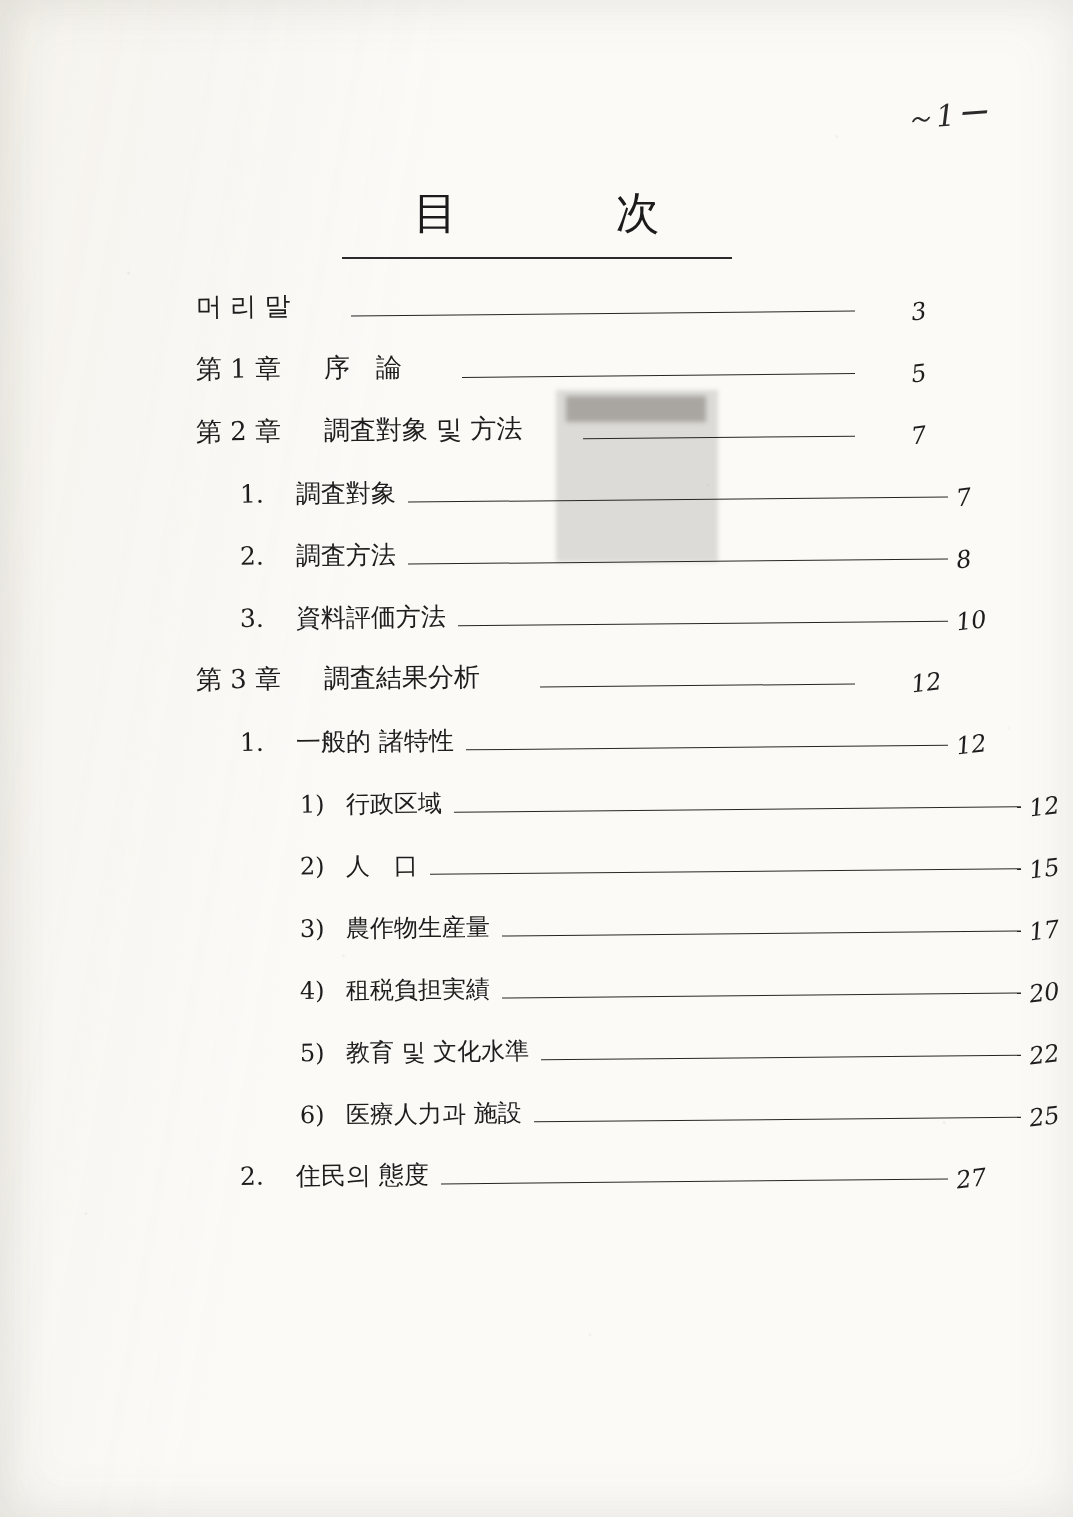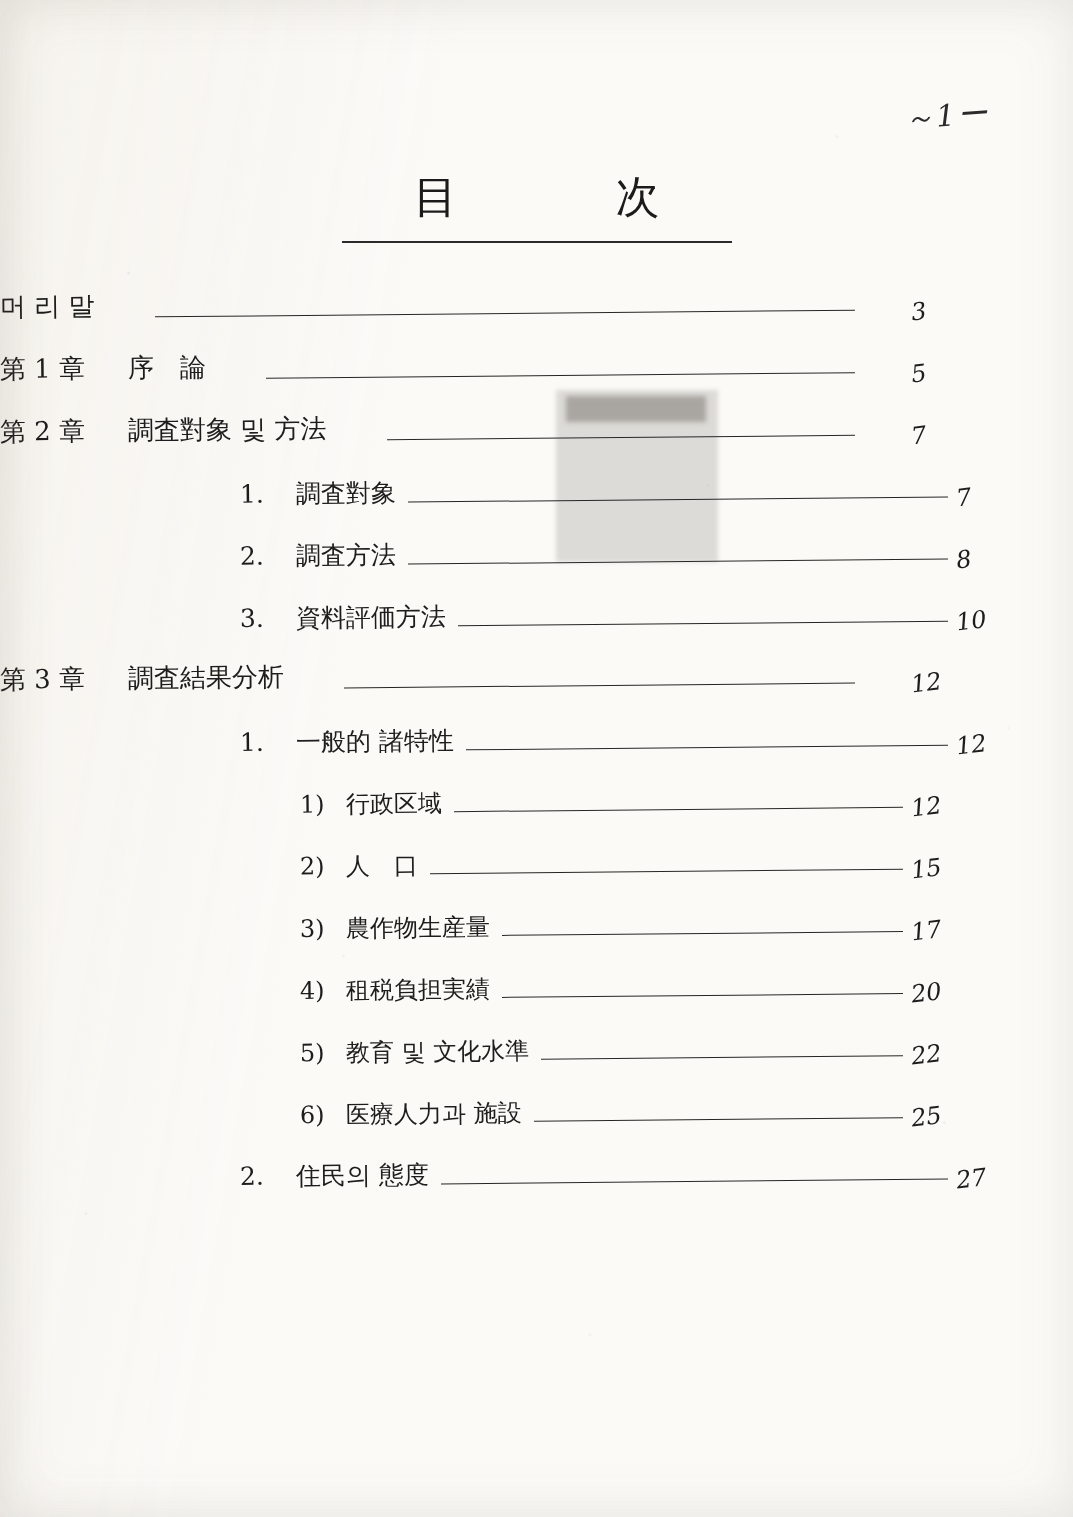--- a/index.html
+++ b/index.html
@@ -51,21 +51,21 @@
     font-size: 30px;
     letter-spacing: 2px;
     color: #2a2a2a;
     transform: rotate(-4deg);
     font-style: italic;
   }
 
   
   .title-wrap {
     position: absolute;
-    top: 168px;
+    top: 184px;
     left: 0;
     width: 100%;
     text-align: center;
   }
   .title {
     display: inline-block;
     font-family: "DejaVu Serif", serif;
     font-size: 44px;
     letter-spacing: 72px;
     padding-left: 72px;
@@ -105,23 +105,23 @@
     font-family: "DejaVu Serif", serif;
     font-size: 24px;
     color: #1d1d1d;
     min-width: 44px;
     text-align: left;
     transform: rotate(-7deg);
     font-style: italic;
   }
 
   
-  .lvl0 { padding-right: 118px; gap: 48px; }
+  .lvl0 { padding-left: 196px; padding-right: 118px; gap: 48px; }
   .lvl1 { padding-left: 240px; padding-right: 73px; }
-  .lvl2 { padding-left: 300px; padding-right: 118px; }
+  .lvl2 { padding-left: 300px; }
 
   .lvl0 .label { font-size: 26px; }
   .lvl1 .label { font-size: 25px; }
   .lvl2 .label { font-size: 24px; }
 
   .num {
     display: inline-block;
     min-width: 56px;
   }
   .num2 {

